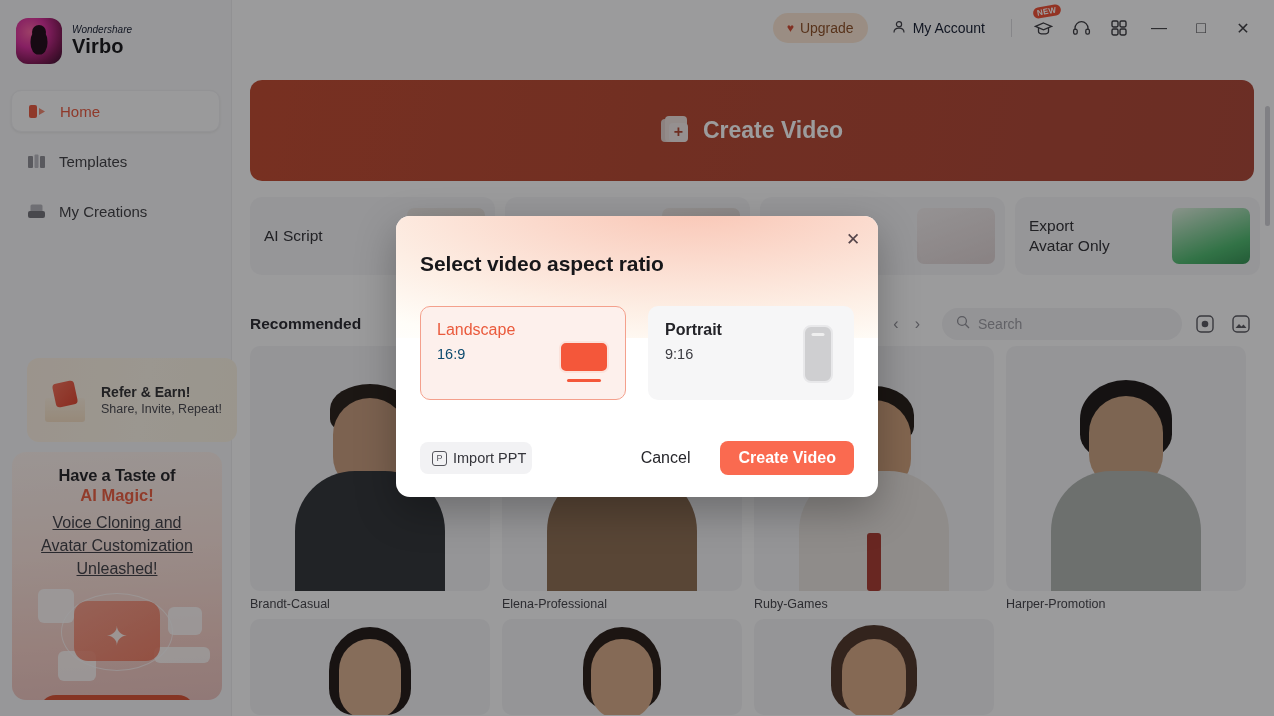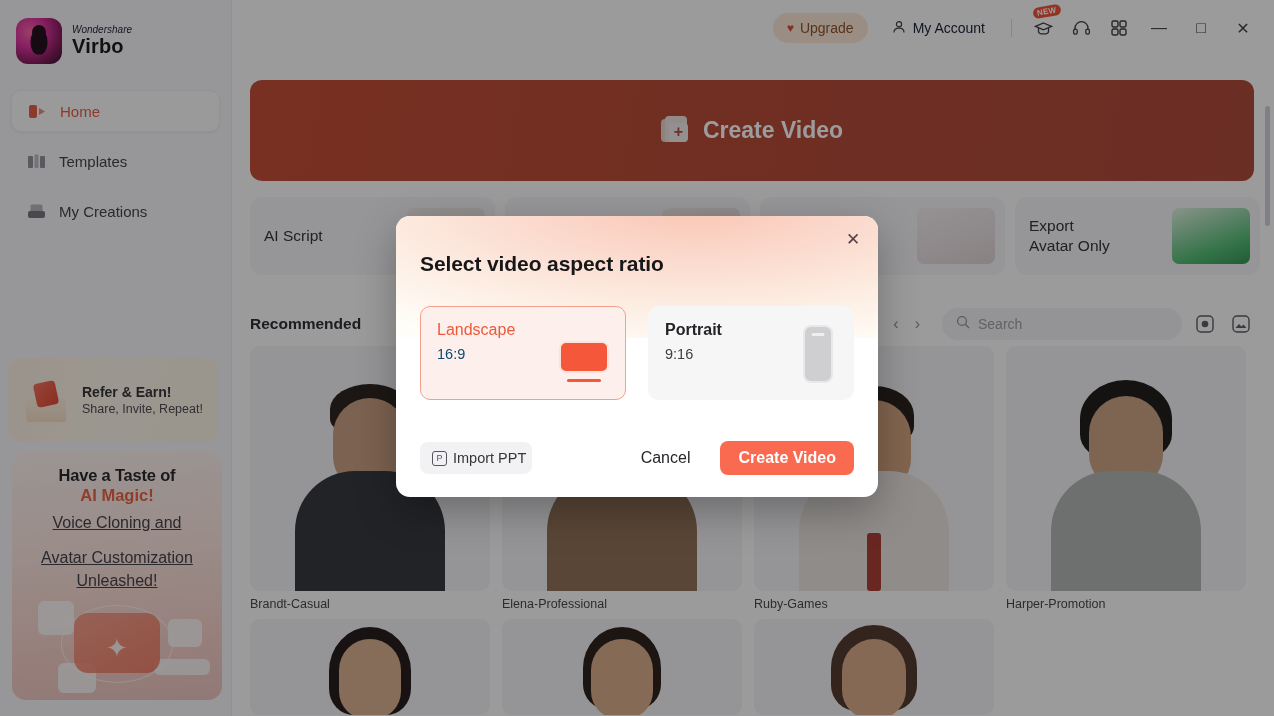--- a/index.html
+++ b/index.html
@@ -43,21 +43,21 @@
     height: 42px; padding: 0 14px; border-radius: 10px;
     font-size: 15px; color: #3a3a3e; cursor: pointer; margin-bottom: 8px;
   }
   .nav-item.active {
     background: #fbfbfc; color: #e8553a;
     box-shadow: 0 1px 3px rgba(0,0,0,.07); border: 1px solid #efeff1;
   }
   .nav-icon { width: 22px; height: 20px; display: flex; align-items: center; justify-content: center; }
 
   .refer-card {
-    position: absolute; left: 8px; top: 358px; width: 210px; height: 84px;
+    position: absolute; left: 27px; top: 358px; width: 210px; height: 84px;
     border-radius: 12px;
     background: linear-gradient(100deg, #fdf1e2 0%, #fdf6e8 55%, #fbf3e3 100%);
     display: flex; align-items: center; gap: 6px; padding: 0 8px; cursor: pointer;
   }
   .gift {
     width: 60px; height: 56px; flex: 0 0 auto; position: relative;
   }
   .gift::before {
     content: ""; position: absolute; left: 10px; bottom: 6px; width: 40px; height: 24px;
     background: linear-gradient(#fdf0de, #f6dfc2); border-radius: 3px;
@@ -362,21 +362,21 @@
       <div class="refer-text">
         <div class="refer-title">Refer &amp; Earn!</div>
         <div class="refer-sub">Share, Invite, Repeat!</div>
       </div>
     </div>
 
     <div class="magic-card">
       <div class="magic-t1">Have a Taste of</div>
       <div class="magic-t2">AI Magic!</div>
       <div class="magic-sub">Voice Cloning and</div>
-      <div class="magic-sub" style="margin-top:12px">Avatar Customization Unleashed!</div>
+      <div class="magic-sub" style="margin-top:0">Avatar Customization Unleashed!</div>
       <div class="magic-art">
         <div class="chip c1"></div>
         <div class="chip c2"></div>
         <div class="chip c3"></div>
         <div class="chip c4"></div>
         <div class="ring"></div>
         <div class="blob"></div>
         <div class="star">✦</div>
       </div>
       <div class="learn-btn">Learn More</div>

